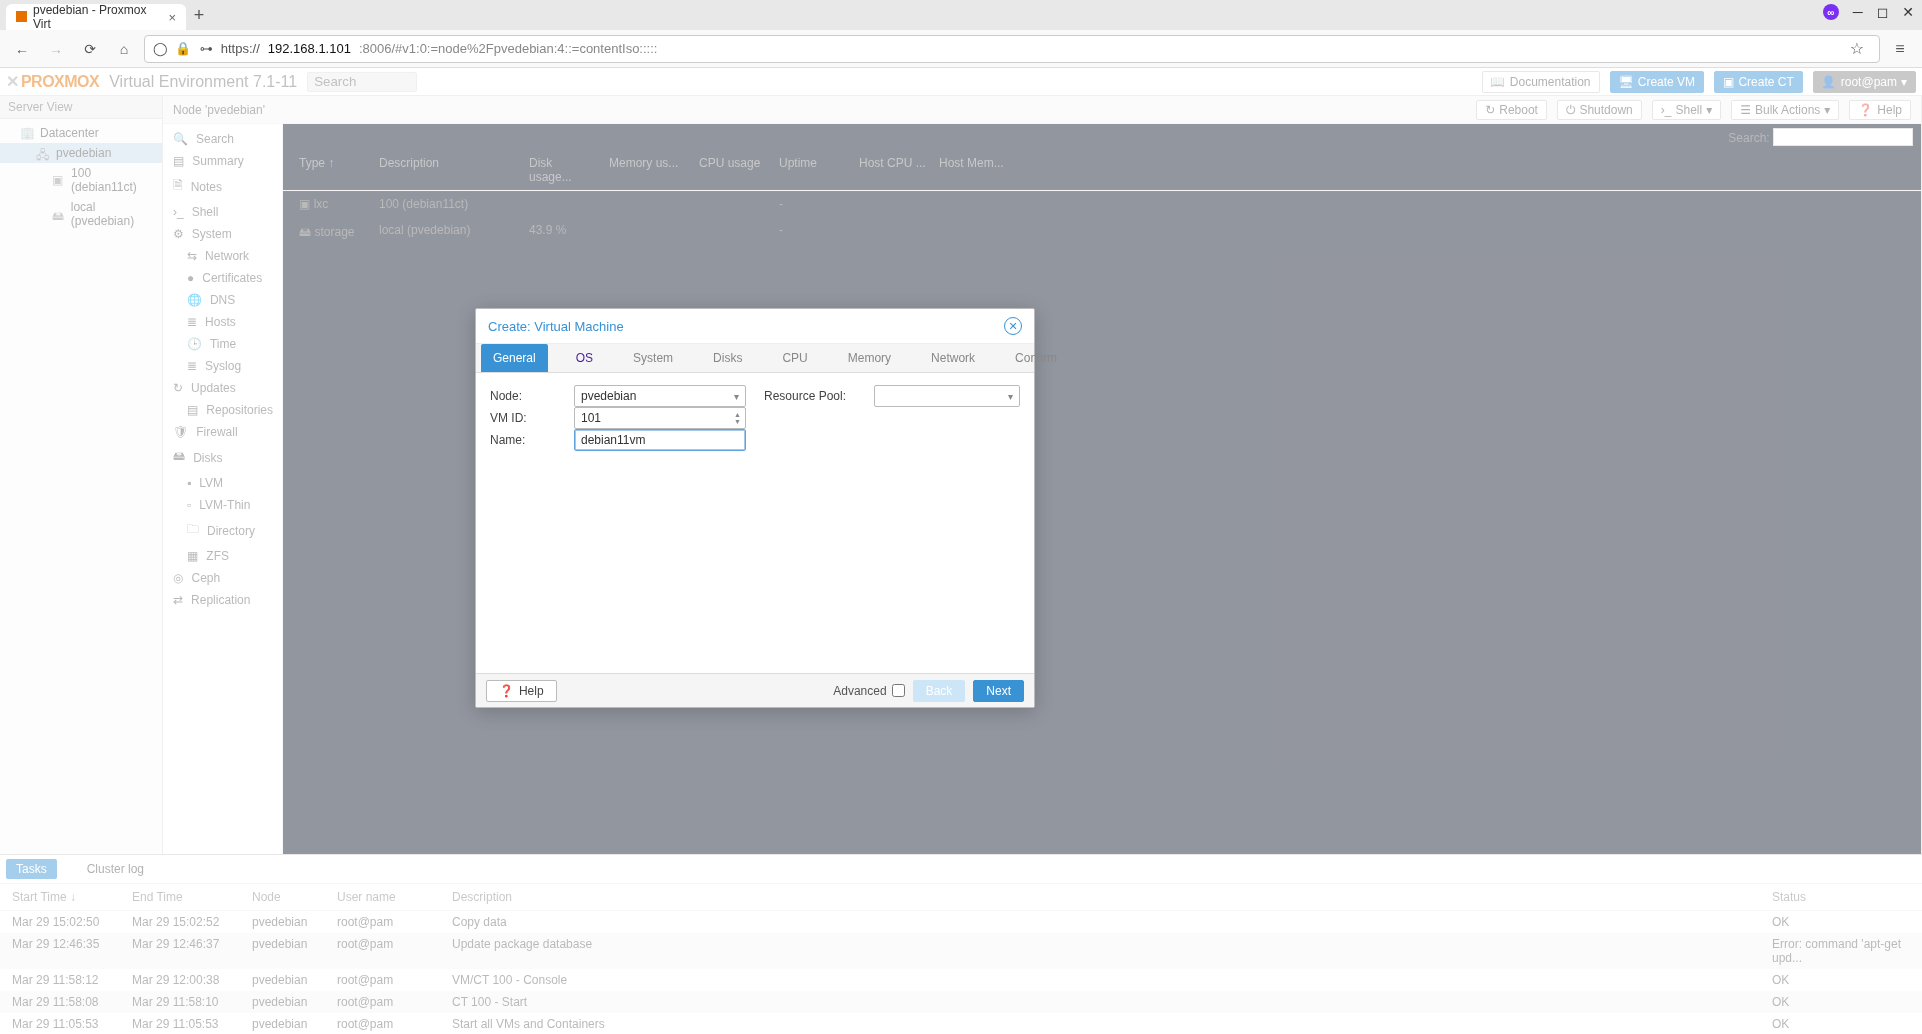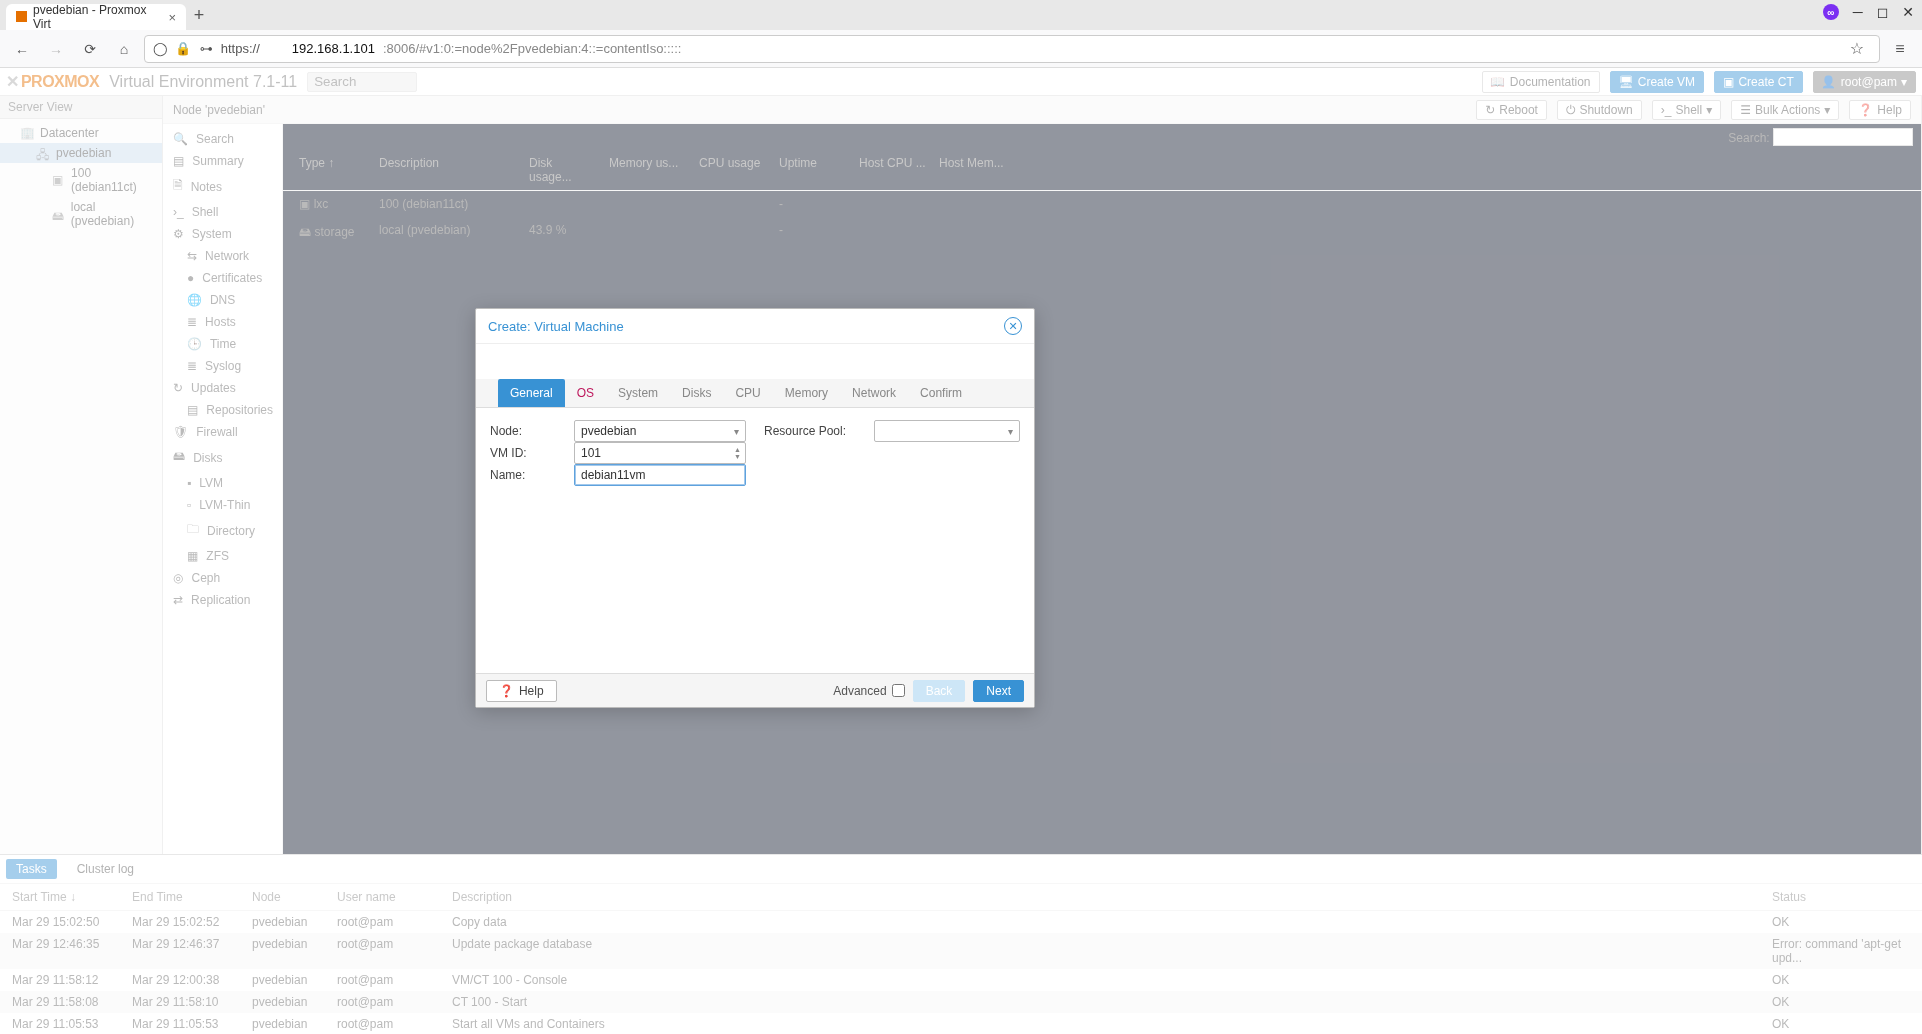--- a/index.html
+++ b/index.html
@@ -11,21 +11,21 @@
 .tab .favicon { width: 12px; height: 12px; display: inline-block; }
 .tab .close { color: #666; font-size: 13px; }
 .newtab { width: 26px; height: 26px; display: flex; align-items: center; justify-content: center; color: #555; font-size: 18px; }
 .wincontrols { position: absolute; right: 8px; top: 4px; display: flex; gap: 14px; align-items: center; color: #333; font-size: 14px; }
 .wincontrols .ext { width:16px;height:16px;border-radius:50%;background:#7b2ff2;display:inline-flex;align-items:center;justify-content:center;color:#fff;font-size:10px;font-weight:bold; }
 
 .addrbar { height: 38px; background: #f9f9fa; display: flex; align-items: center; padding: 0 8px; gap: 6px; border-bottom: 1px solid #ddd; }
 .navbtn { width: 28px; height: 28px; display: flex; align-items: center; justify-content: center; color: #555; font-size: 14px; border-radius: 4px; }
 .navbtn.disabled { color: #bbb; }
 .urlbox { flex: 1; height: 28px; background: #fff; border: 1px solid #ccc; border-radius: 4px; display: flex; align-items: center; padding: 0 8px; font-size: 13px; color: #555; gap: 8px; }
-.urlbox .host { color: #111; margin-left: 24px; }
+.urlbox .host { color: #111; }
 .urlbox .rest { color: #888; }
 .star, .menu-burger { width: 28px; display:flex;align-items:center;justify-content:center;color:#555;font-size:16px; }
 
 
 .page { position: relative; height: calc(100% - 68px); }
 .dim-overlay { position: absolute; inset: 0; background: rgba(255,255,255,0.55); z-index: 5; pointer-events: none; }
 .pve { position: absolute; inset: 0; display: flex; flex-direction: column; font-size: 12px; color: #555; }
 
 .topbar { height: 28px; display: flex; align-items: center; background: #fff; border-bottom: 1px solid #ddd; padding: 0 6px; gap: 10px; }
 .logo { color: #e57000; font-weight: bold; letter-spacing: -0.5px; font-size: 16px; display:flex;align-items:center;gap:2px;}
@@ -57,38 +57,38 @@
 .midnav .item.indent{padding-left:24px;}
 .table-area { flex:1; background:#0f172a; position:relative; }
 .search-right{position:absolute;top:4px;right:8px;color:#666;}
 .thead{display:flex;padding:6px 10px;border-bottom:1px solid #eee;color:#888;gap:0;}
 .thead>div{padding:0 6px;}
 .trow{display:flex;padding:4px 10px;color:#666;}
 .trow>div{padding:2px 6px;}
 .c-type{width:80px;} .c-desc{width:150px;} .c-disk{width:80px;} .c-mem{width:90px;} .c-cpu{width:80px;} .c-up{width:80px;} .c-hc{width:80px;} .c-hm{width:80px;}
 
 .tasks { height: 180px; border-top: 1px solid #ccc; background:#fff; display:flex;flex-direction:column; }
-.tasks-tabs{display:flex;gap:10px;padding:4px 6px;}
+.tasks-tabs{display:flex;gap:20px;padding:4px 6px;}
 .tasks-tabs .tt{padding:3px 10px;border-radius:2px;color:#555;}
 .tasks-tabs .tt.active{background:#3892d4;color:#fff;}
 .tasks-head{display:flex;padding:4px 6px;border-top:1px solid #eee;border-bottom:1px solid #eee;color:#888;}
 .tasks-head>div,.task-row>div{padding:2px 6px;}
 .task-row{display:flex;padding:2px 6px;color:#666;}
 .task-row.alt{background:#f7f7f7;}
 .tc-st{width:120px;}.tc-et{width:120px;}.tc-node{width:85px;}.tc-user{width:115px;}.tc-desc{flex:1;}.tc-status{width:150px;}
 
 
 .modal { position: absolute; left: 475px; top: 240px; width: 560px; height: 400px; background:#fff; border:1px solid #bbb; box-shadow: 0 4px 20px rgba(0,0,0,.2); z-index: 10; display:flex;flex-direction:column; border-radius:2px;}
 .modal-title{padding:8px 12px;color:#3892d4;font-size:13px;border-bottom:1px solid #eee;display:flex;align-items:center;}
 .modal-title .spacer{flex:1;}
 .modal-title .close{width:18px;height:18px;border:1px solid #3892d4;border-radius:50%;color:#3892d4;display:flex;align-items:center;justify-content:center;font-size:11px;}
-.wiz-tabs{display:flex;padding:0 22px;gap:0;border-bottom:1px solid #ddd;background:#f5f5f5;margin-top:35px;}
+.wiz-tabs{display:flex;padding:0 5px;gap:16px;border-bottom:1px solid #ddd;background:#f5f5f5;}
 .wiz-tabs .wt{padding:7px 12px;font-size:12px;color:#888;}
 .wiz-tabs .wt.active{background:#3892d4;color:#fff;border-radius:2px 2px 0 0;}
-.wiz-tabs .wt.enabled{color:#be185d;}
+.wiz-tabs .wt.enabled{color:#4c1d95;}
 .modal-body{flex:1;padding:12px 14px;display:flex;gap:18px;}
 .col{flex:1;}
 .frow{display:flex;align-items:center;margin-bottom:0;}
 .frow label{width:84px;color:#444;font-size:12px;}
 .frow .inp{flex:1;height:22px;border:1px solid #bbb;border-radius:2px;padding:0 6px;font-size:12px;color:#333;display:flex;align-items:center;position:relative;}
 .frow .inp.focus{border-color:#5fa2dd;box-shadow:0 0 0 1px #a3c9ec inset;}
 .frow .inp .caret{position:absolute;right:6px;color:#888;font-size:10px;}
 .frow .inp .spin{position:absolute;right:4px;display:flex;flex-direction:column;font-size:7px;color:#888;line-height:7px;}
 .modal-footer{height:34px;border-top:1px solid #ddd;display:flex;align-items:center;padding:0 10px;gap:8px;background:#f5f5f5;}
 .modal-footer .spacer{flex:1;}

